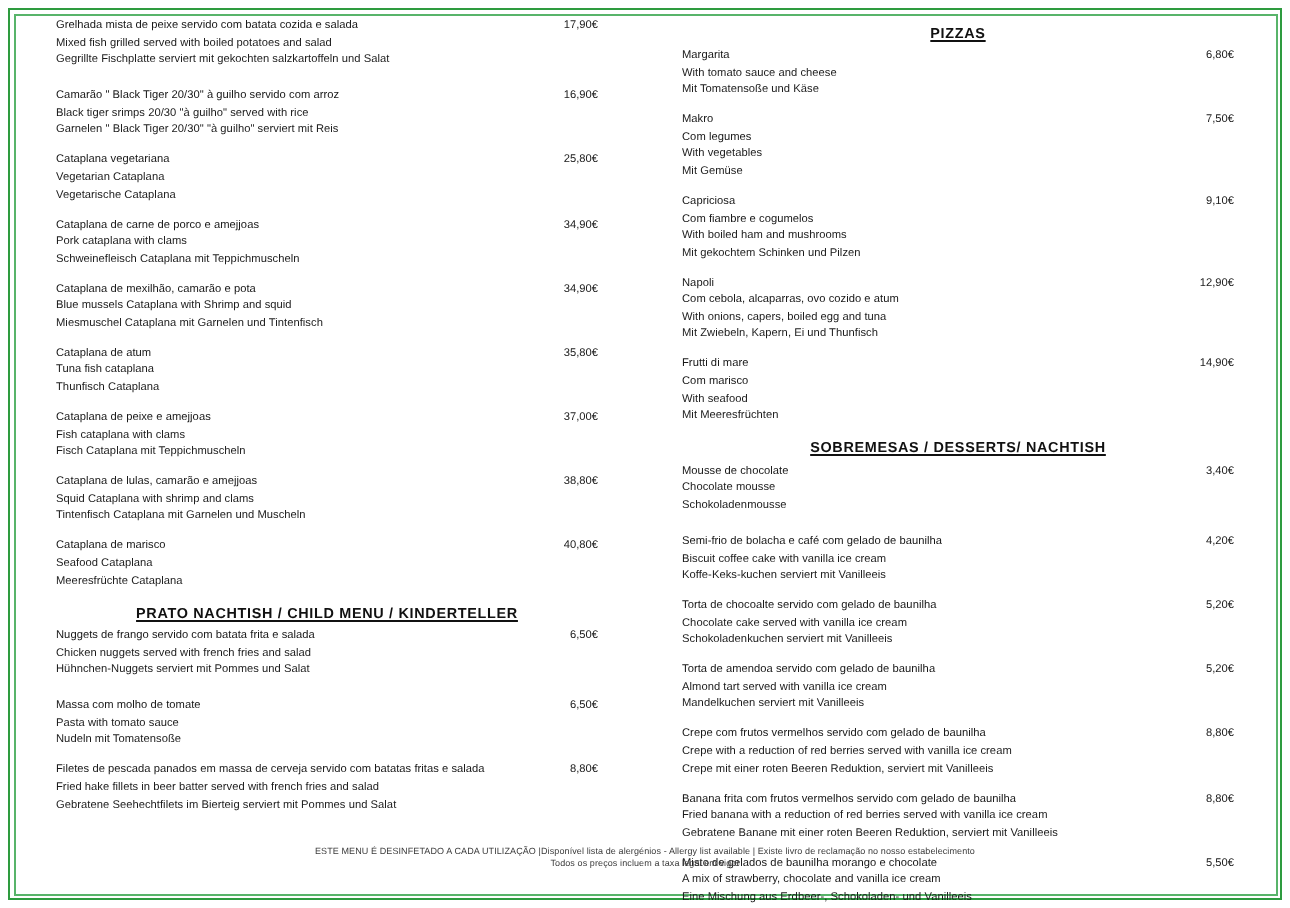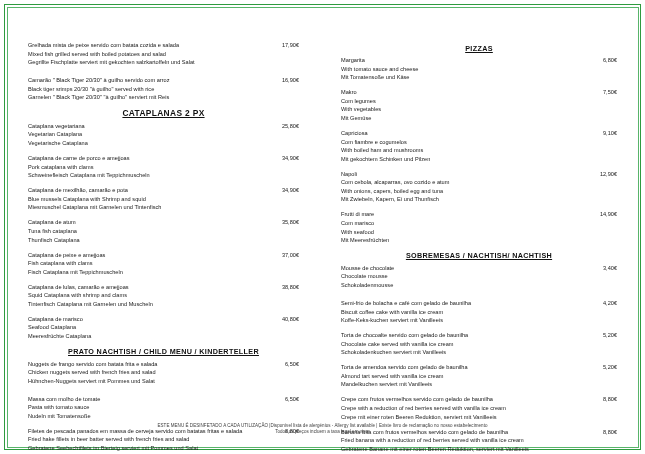--- a/index.html
+++ b/index.html
@@ -46,21 +46,20 @@
     left: 0;
     top: 0;
     width: 645px;
     height: 454px;
     display: flex;
     box-sizing: border-box;
   }
   .col {
     box-sizing: border-box;
     position: relative;
-    margin-top: 32px;
   }
   .col-left {
     width: 323px;
     padding: 9px 24px 0 28px;
   }
   .col-right {
     width: 322px;
     padding: 9px 28px 0 18px;
   }
   .section-head {
@@ -141,21 +140,20 @@
 
       <div class="item">
         <div class="item-lines">
           <div class="line pt">Camarão " Black Tiger 20/30" à guilho servido com arroz</div>
           <div class="line en">Black tiger srimps  20/30 "à guilho" served with rice</div>
           <div class="line de">Garnelen " Black Tiger 20/30" "à guilho" serviert mit Reis</div>
         </div>
         <div class="price">16,90€</div>
       </div>
 
-      <div class="section-head cataplanas">CATAPLANAS 2 PX</div>
 
       <div class="item">
         <div class="item-lines">
           <div class="line pt">Cataplana vegetariana</div>
           <div class="line en">Vegetarian Cataplana</div>
           <div class="line de">Vegetarische Cataplana</div>
         </div>
         <div class="price">25,80€</div>
       </div>
 
@@ -292,21 +290,21 @@
       <div class="item">
         <div class="item-lines">
           <div class="line pt">Frutti di mare</div>
           <div class="line pt">Com marisco</div>
           <div class="line en">With seafood</div>
           <div class="line de">Mit Meeresfrüchten</div>
         </div>
         <div class="price">14,90€</div>
       </div>
 
-      <div class="section-head">SOBREMESAS / NACHTISH/  NACHTISH</div>
+      <div class="section-head">SOBREMESAS / DESSERTS/  NACHTISH</div>
 
       <div class="item">
         <div class="item-lines">
           <div class="line pt">Mousse de chocolate</div>
           <div class="line en">Chocolate mousse</div>
           <div class="line de">Schokoladenmousse</div>
         </div>
         <div class="price">3,40€</div>
       </div>
 

